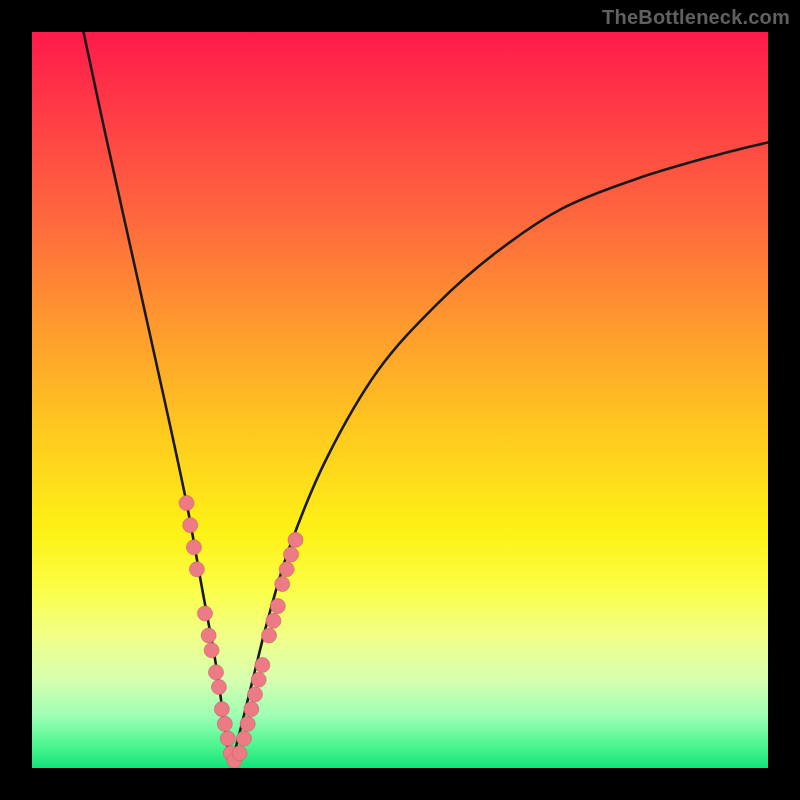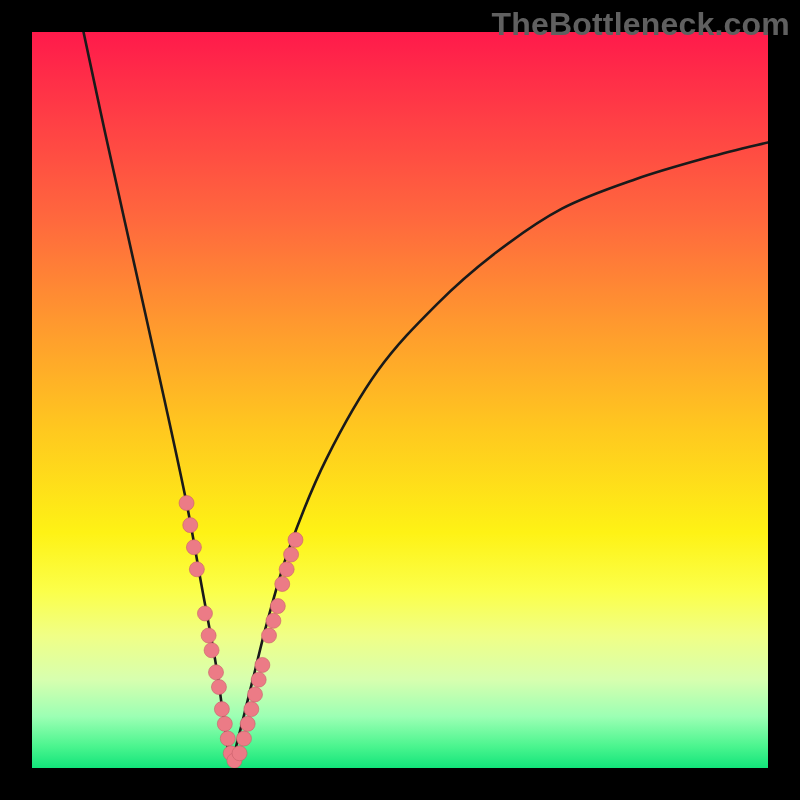--- a/index.html
+++ b/index.html
@@ -47,21 +47,21 @@
       #9cffb4 93%,
       #4cf58f 97%,
       #12e47a 100%
     );
   }
   .watermark {
     position: absolute;
     top: 6px;
     right: 10px;
     color: #606060;
-    font-size: 32px;
+    font-size: 20px;
     font-weight: 600;
     letter-spacing: 0.2px;
     user-select: none;
   }
   svg.curve {
     position: absolute;
     left: 0;
     top: 0;
     width: 736px;
     height: 736px;

